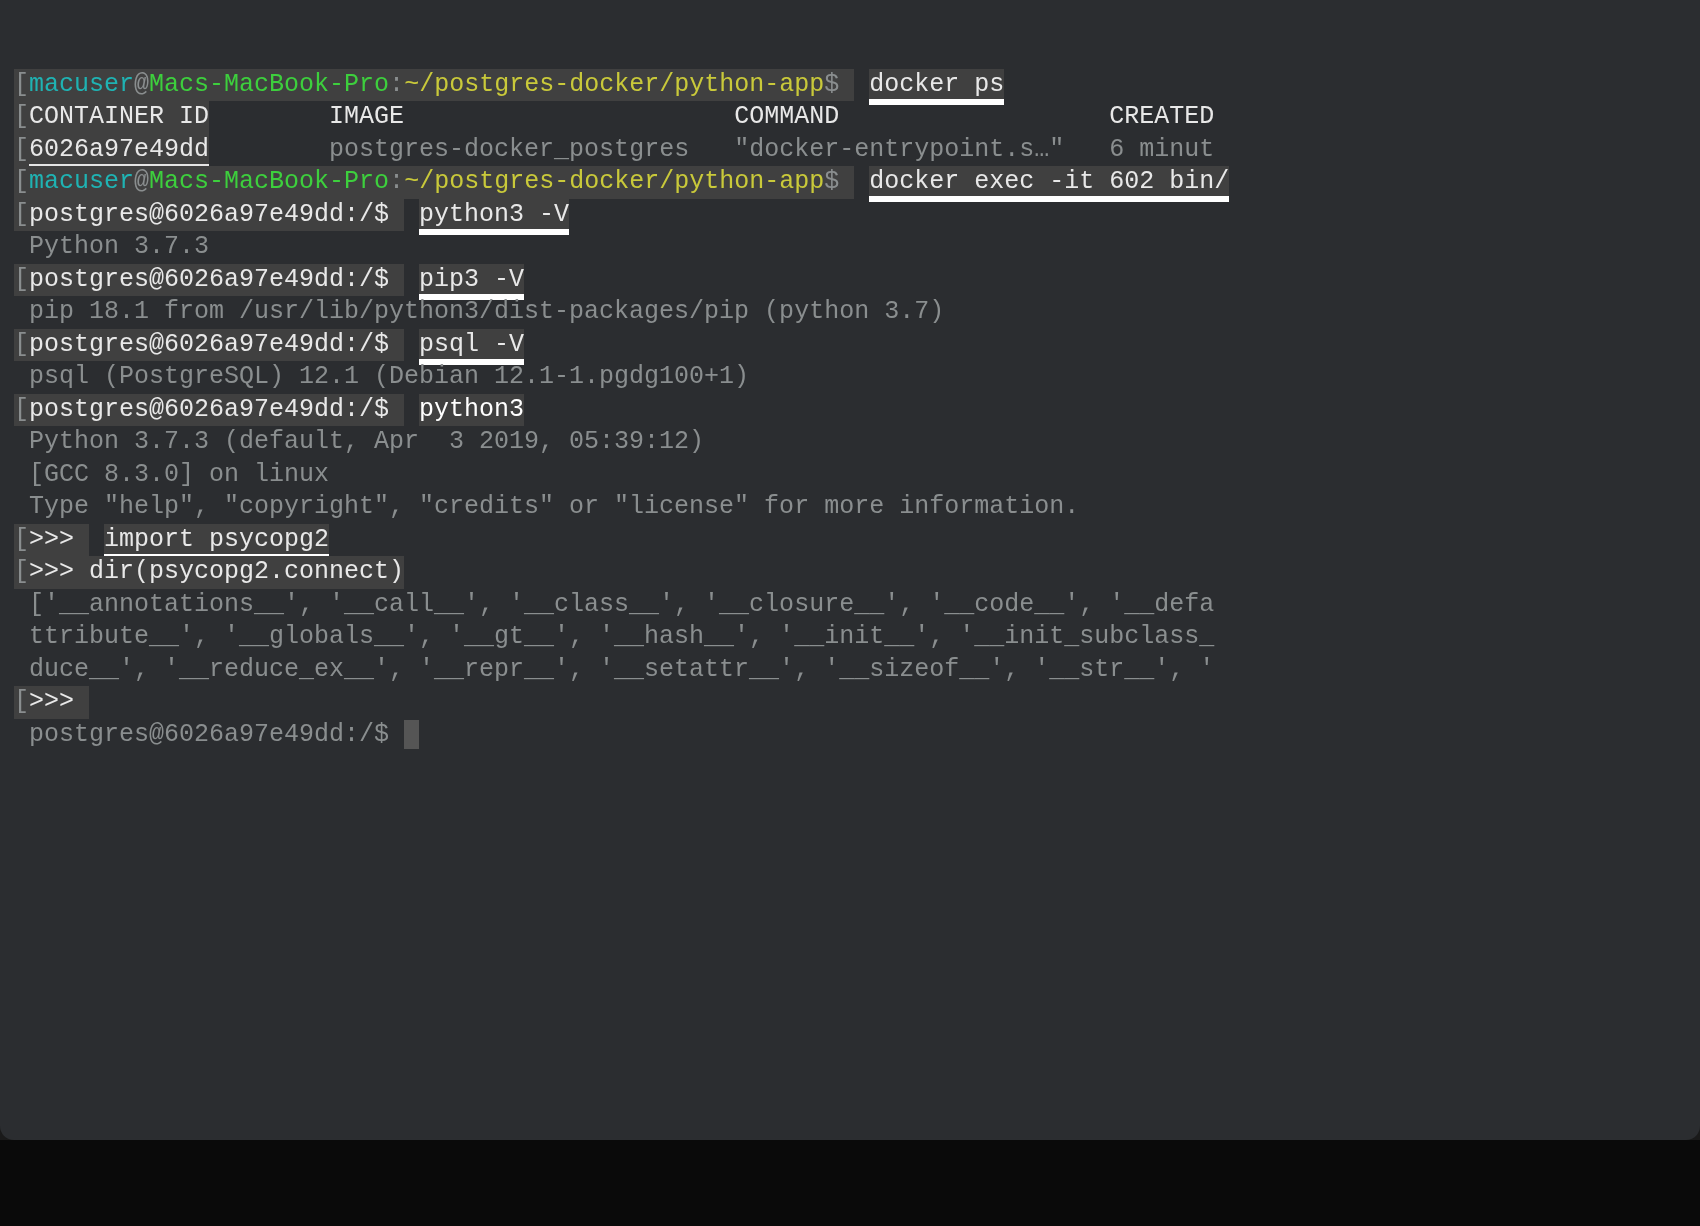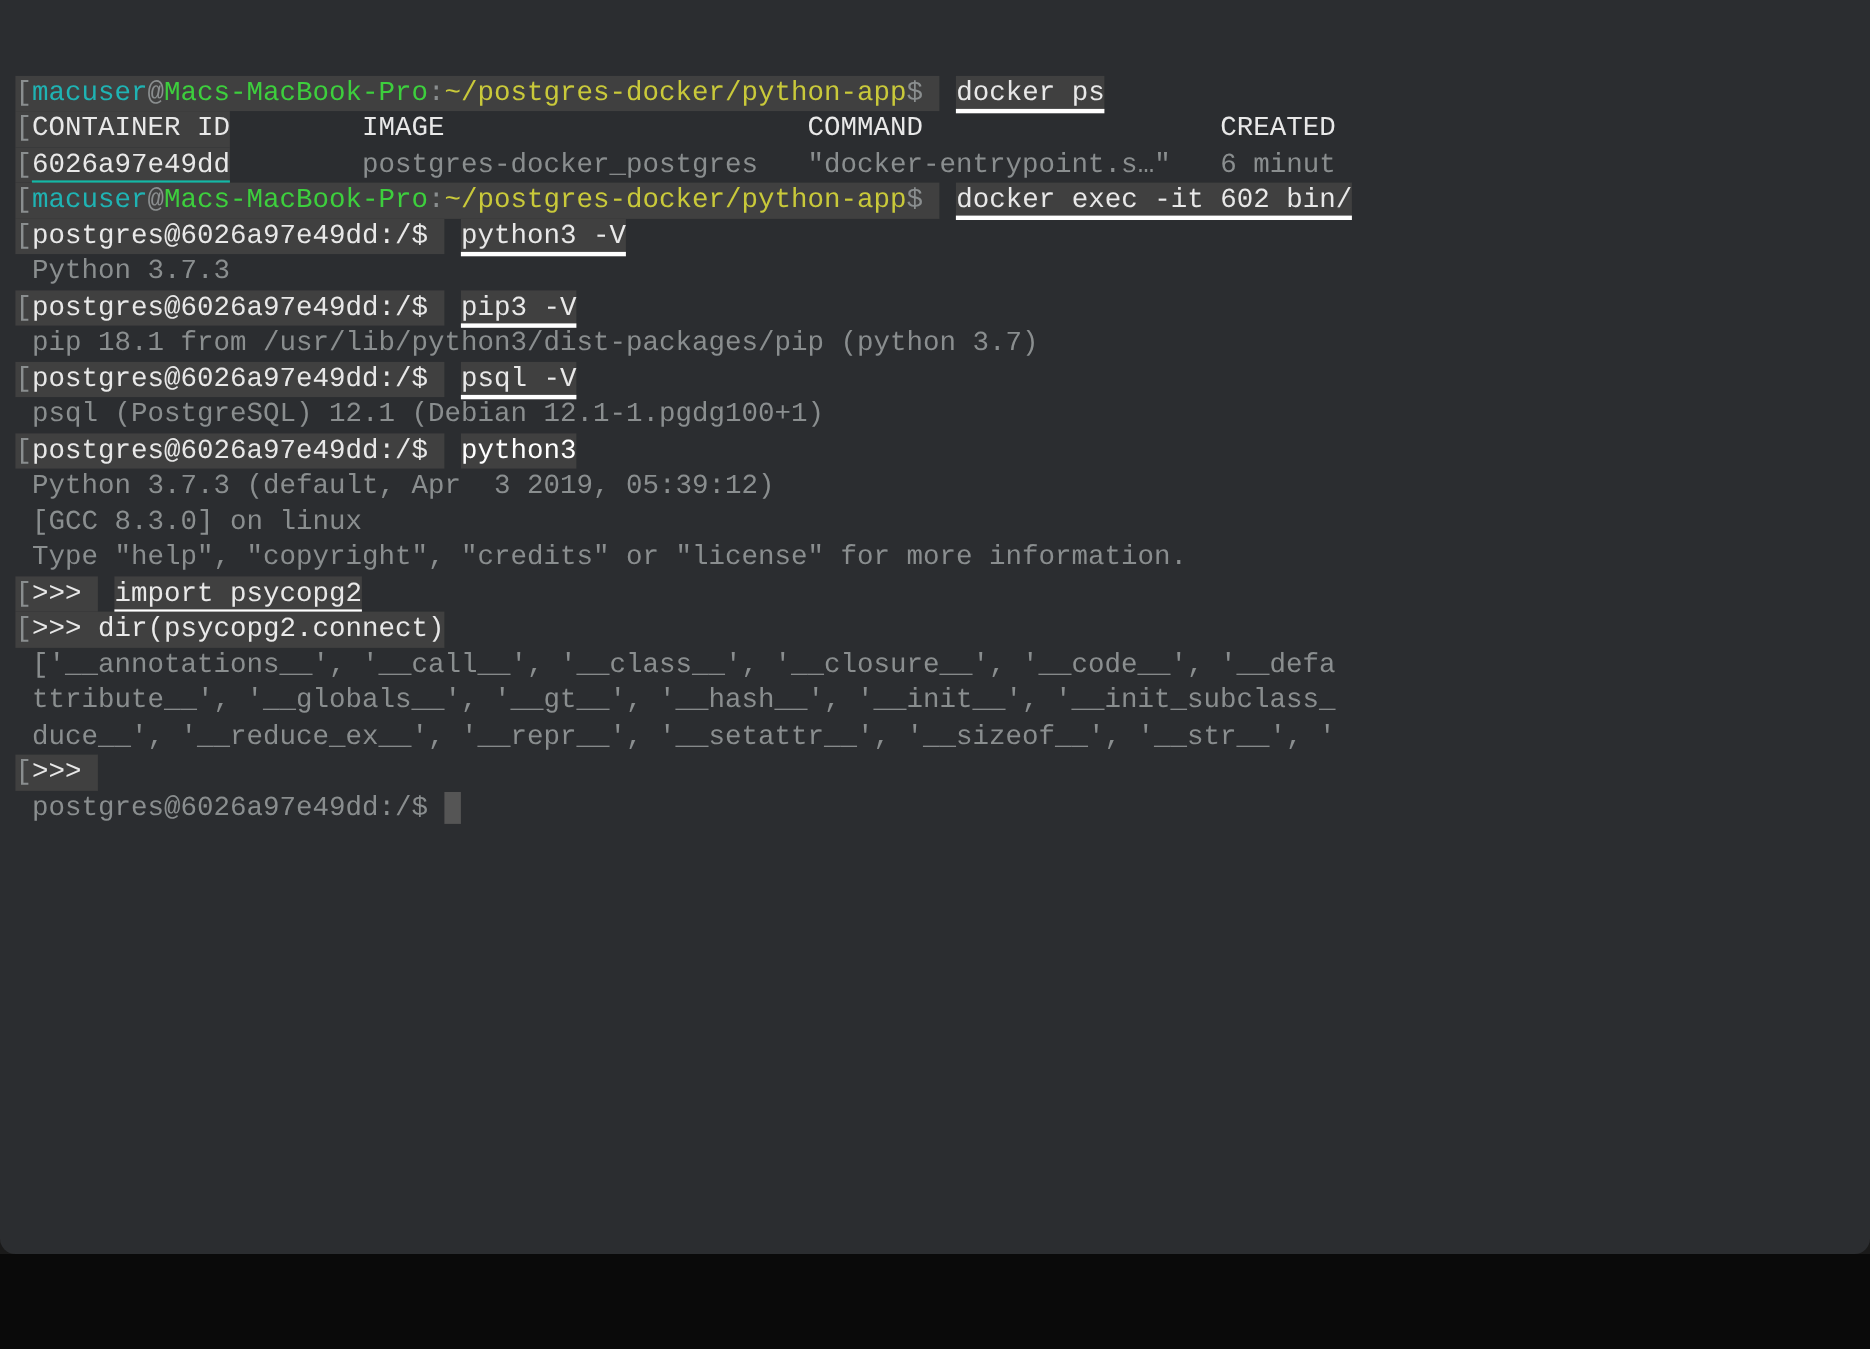--- a/index.html
+++ b/index.html
@@ -46,27 +46,27 @@
     .white-bright { color: #e8e8e8; }
     .gray { color: #8a8e8f; }
     
     .black-bg {
       background: #404040;
       color: #ffffff;
       display: inline-block;
     }
     
     .red-ul {
-      border-bottom: 4px solid #ffffff;
+      border-bottom: 6px solid #ffffff;
       padding-bottom: 0px;
       text-align: center;
     }
     
     .green-ul {
-      border-bottom: 5px solid #14b8a6;
+      border-bottom: 5px solid #e5e5e5;
       padding-bottom: 0px;
     }
     
     .cursor {
       background: #555;
       color: #555;
     }
     
     .line {
       display: block;

